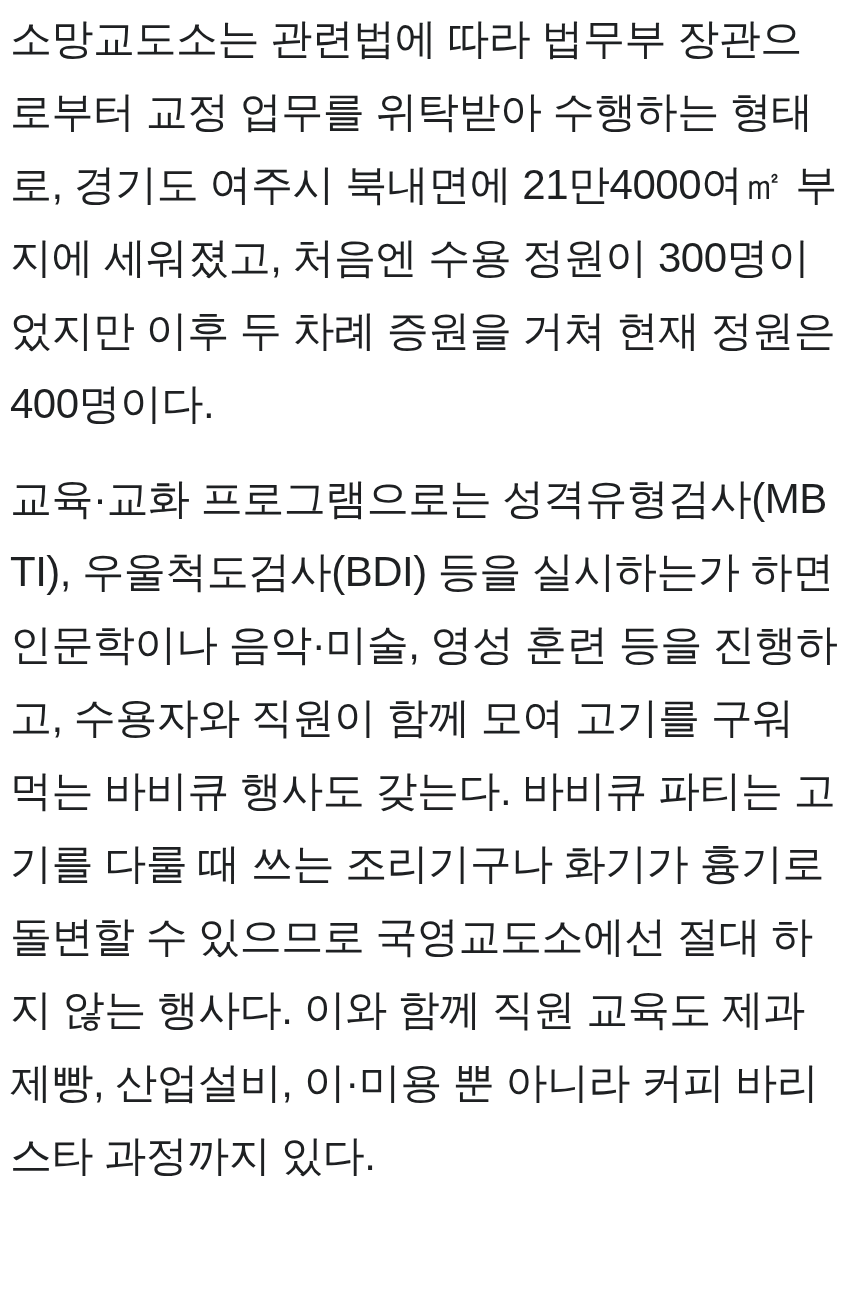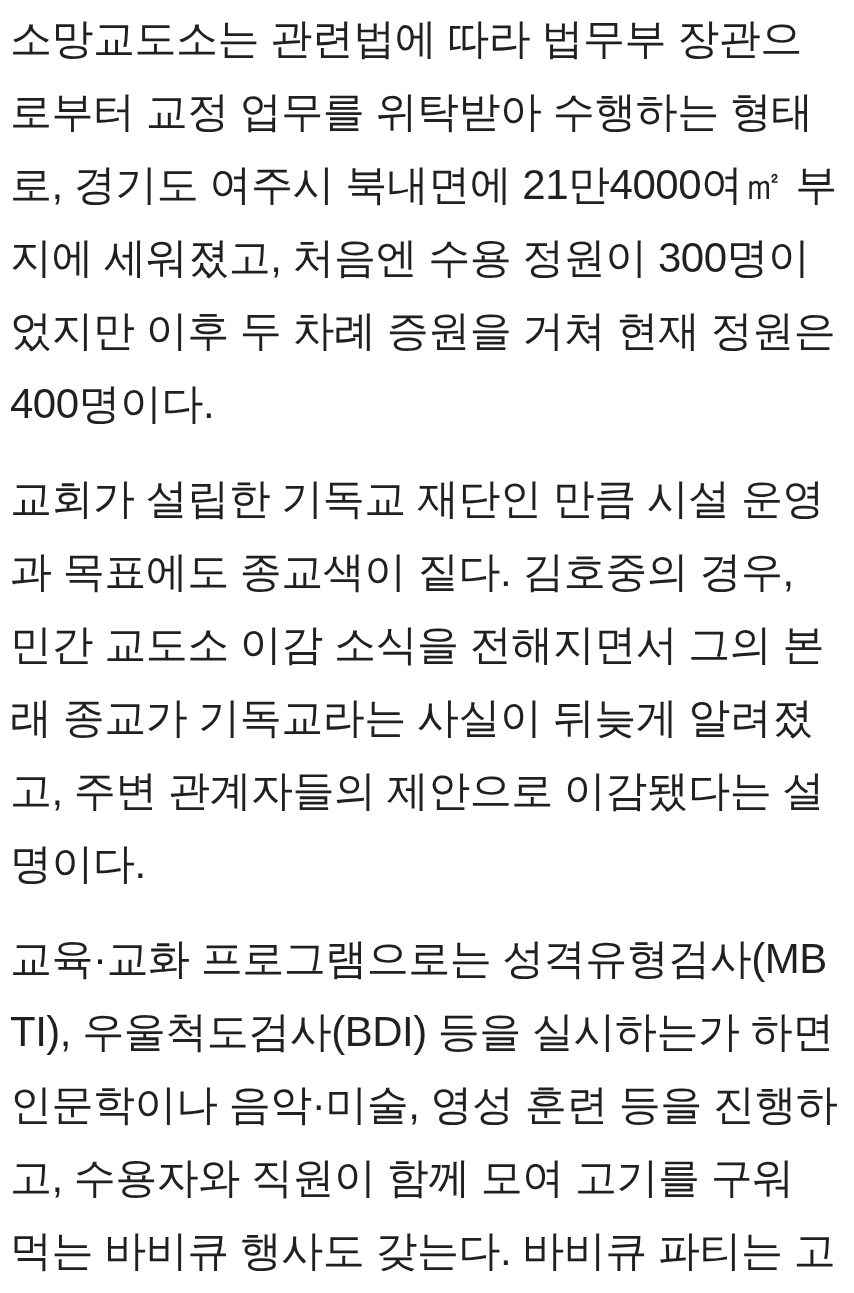--- a/index.html
+++ b/index.html
@@ -34,16 +34,15 @@
   .article p:last-child {
     margin-bottom: 0;
   }
 </style>
 </head>
 <body>
 
 <div class="page">
   <div class="article">
     <p>소망교도소는 관련법에 따라 법무부 장관으로부터 교정 업무를 위탁받아 수행하는 형태로, 경기도 여주시 북내면에 21만4000여㎡ 부지에 세워졌고, 처음엔 수용 정원이 300명이었지만 이후 두 차례 증원을 거쳐 현재 정원은 400명이다.</p>
-    <p>교회가 설립한 기독교 재단인 만큼 시설 운영과 목표에도 종교색이 짙다. 김호중의 경우, 민간 교도소 이감 소식을 전해지면서 그의 본래 종교가 기독교라는 사실이 뒤늦게 알려졌고, 주변 관계자들의 제안으로 이감됐다는 설명이다.</p>
     <p>교육·교화 프로그램으로는 성격유형검사(MBTI), 우울척도검사(BDI) 등을 실시하는가 하면 인문학이나 음악·미술, 영성 훈련 등을 진행하고, 수용자와 직원이 함께 모여 고기를 구워 먹는 바비큐 행사도 갖는다. 바비큐 파티는 고기를 다룰 때 쓰는 조리기구나 화기가 흉기로 돌변할 수 있으므로 국영교도소에선 절대 하지 않는 행사다. 이와 함께 직원 교육도 제과제빵, 산업설비, 이·미용 뿐 아니라 커피 바리스타 과정까지 있다.</p>
   </div>
 </div>
 
 </body></html>

